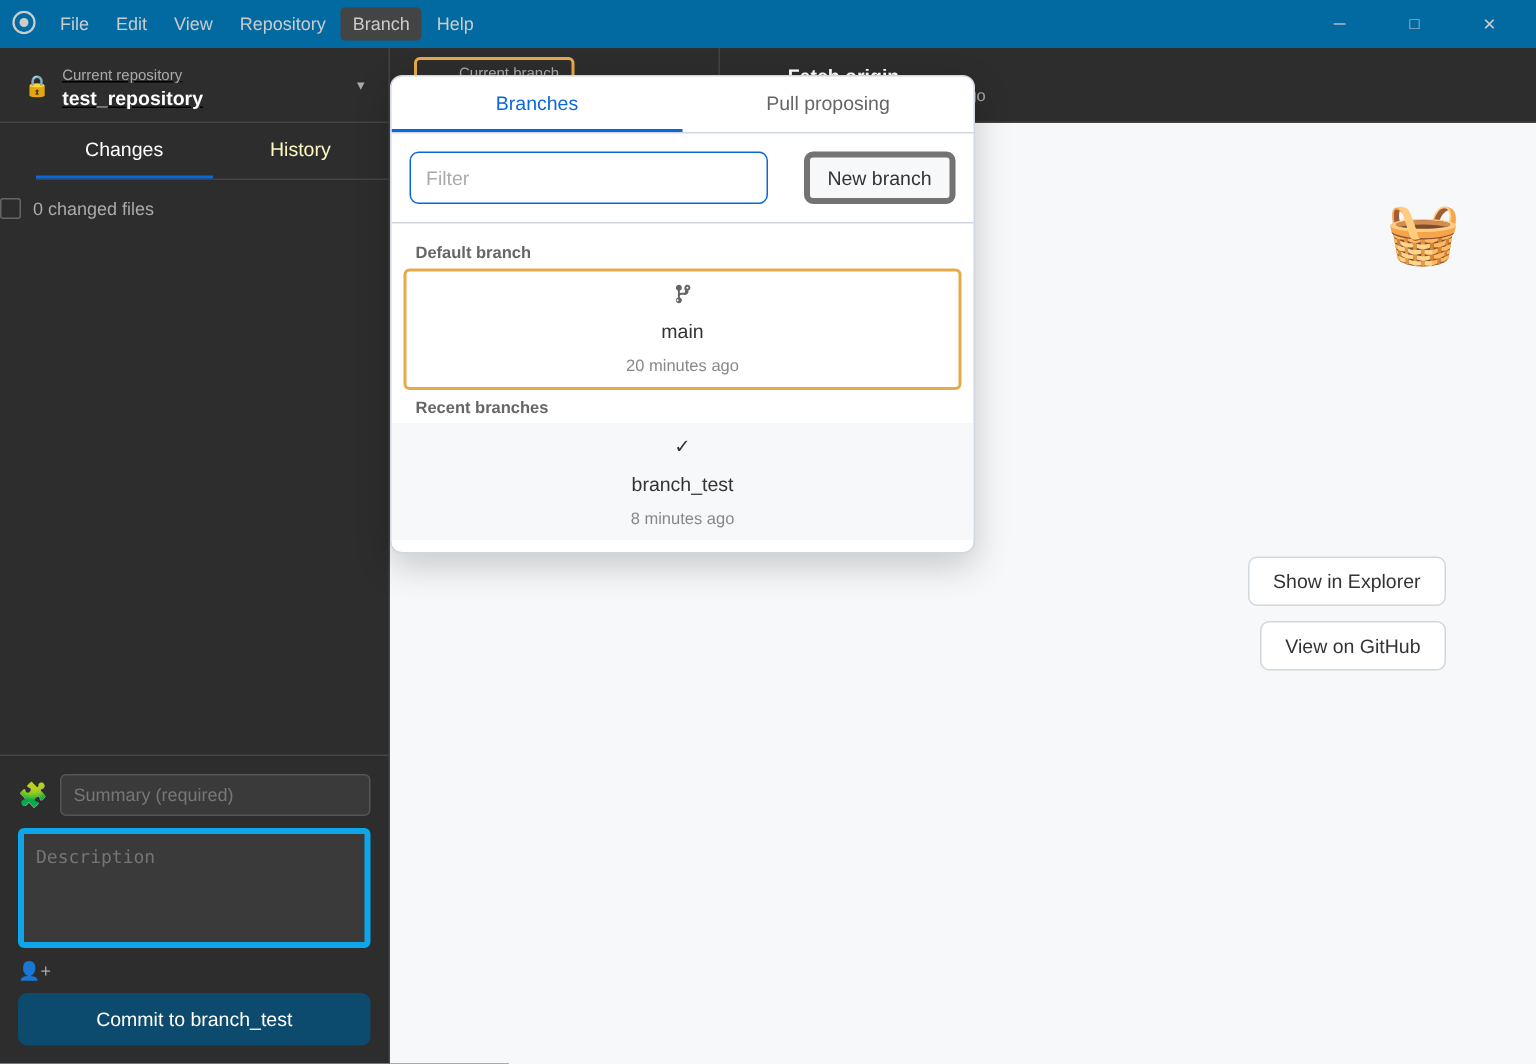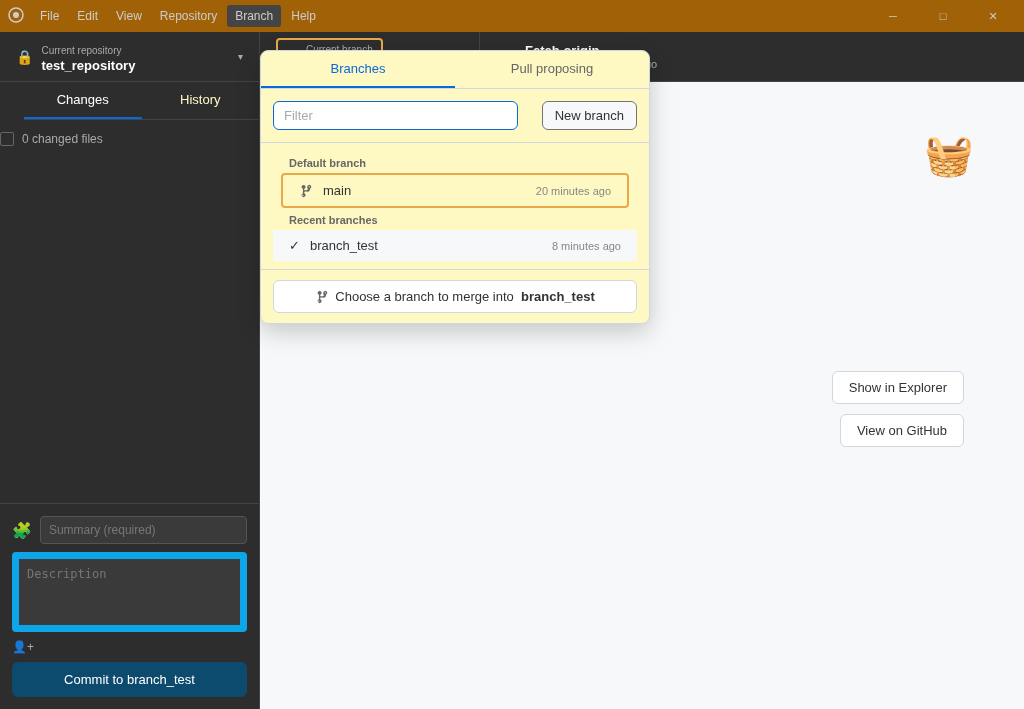--- a/index.html
+++ b/index.html
@@ -1,20 +1,20 @@
 <!DOCTYPE html>
 <html><head>
   <meta charset="utf-8">
   <style>
     * { box-sizing: border-box; margin: 0; padding: 0; }
     body { font-family: -apple-system, BlinkMacSystemFont, 'Segoe UI', sans-serif; background: #2d2d2d; width: 1024px; height: 709px; overflow: hidden; position: relative; }
 
     
     .titlebar {
-      background: #a16207;
+      background: #0369a1;
       height: 26px;
       display: flex;
       align-items: center;
       padding: 16px 8px;
       color: #ccc;
       font-size: 12px;
       position: relative;
       z-index: 10;
     }
     .titlebar-logo { margin-right: 8px; }
@@ -55,21 +55,21 @@
     .repo-section {
       display: flex;
       align-items: center;
       padding: 0 16px;
       height: 100%;
       border-right: 1px solid #444;
       min-width: 260px;
       cursor: pointer;
     }
     .lock-icon { color: #aaa; margin-right: 8px; font-size: 14px; }
-    .repo-info { flex: 1; }
+    .repo-info { flex: 1; text-decoration: underline; }
     .repo-label { font-size: 10px; color: #aaa; }
     .repo-name { font-size: 13px; color: #fff; font-weight: 600; }
     .chevron-down { color: #aaa; font-size: 10px; margin-left: 8px; }
 
     
     .branch-section {
       display: flex;
       align-items: center;
       padding: 0 16px;
       height: 100%;
@@ -174,21 +174,21 @@
       border: 1px solid #555;
       border-radius: 4px;
       padding: 6px 8px;
       color: #ccc;
       font-size: 12px;
     }
     .summary-input::placeholder { color: #777; }
     .description-textarea {
       width: 100%;
       background: #3a3a3a;
-      border: 7px solid #0ea5e9;
+      border: 4px solid #0ea5e9;
       border-radius: 4px;
       padding: 8px;
       color: #ccc;
       font-size: 12px;
       height: 80px;
       resize: none;
     }
     .assignee-row {
       display: flex;
       align-items: center;
@@ -265,21 +265,21 @@
       cursor: pointer;
       color: #333;
     }
 
     
     .branch-dropdown {
       position: absolute;
       top: 50px;
       left: 260px;
       width: 390px;
-      background: #fef9c3;
+      background: #ffffff;
       border: 1px solid #d0d7de;
       border-radius: 8px;
       box-shadow: 0 8px 24px rgba(0,0,0,0.2);
       z-index: 100;
       overflow: hidden;
     }
     .dropdown-tabs {
       display: flex;
       border-bottom: 1px solid #d0d7de;
     }
@@ -308,42 +308,43 @@
       border: 1px solid #0969da;
       border-radius: 6px;
       padding: 6px 10px;
       font-size: 13px;
       color: #333;
       outline: none;
     }
     .filter-input::placeholder { color: #aaa; }
     .new-branch-btn {
       background: #f6f8fa;
-      border: 1px solid #737373;
+      border: 4px solid #737373;
       border-radius: 6px;
       padding: 6px 12px;
       font-size: 13px;
       cursor: pointer;
       color: #333;
       white-space: nowrap;
     }
-    .dropdown-body { padding: 8px 12px; }
+    .dropdown-body { padding: 8px 0; }
     .section-heading {
       font-size: 11px;
       color: #666;
       font-weight: 600;
       padding: 6px 16px 4px;
       text-transform: none;
     }
     .branch-item {
       display: flex;
       align-items: center;
       padding: 8px 16px;
       cursor: pointer;
       gap: 10px;
+      flex-direction: column;
     }
     .branch-item.selected { background: #f6f8fa; }
     .branch-item-name { font-size: 13px; color: #333; flex: 1; }
     .branch-item-time { font-size: 11px; color: #888; }
     .check-mark { color: #333; font-size: 13px; }
     .main-branch-box {
       border: 2px solid #e8a94b;
       border-radius: 4px;
       margin: 0 8px;
     }
@@ -499,24 +500,13 @@
     </div>
 
     <div class="section-heading">Recent branches</div>
     <div class="branch-item selected">
       <span class="check-mark">✓</span>
       <span class="branch-item-name">branch_test</span>
       <span class="branch-item-time">8 minutes ago</span>
     </div>
   </div>
 
-  <div class="dropdown-footer">
-    <button class="merge-btn">
-      <svg width="14" height="14" viewBox="0 0 16 16" fill="#666">
-        <path d="M11.75 2.5a.75.75 0 100 1.5.75.75 0 000-1.5zm-2.25.75a2.25 2.25 0 113 2.122V6A2.5 2.5 0 019 8.5H7a1 1 0 00-1 1v1.128a2.251 2.251 0 11-1.5 0V5.372a2.25 2.25 0 111.5 0v1.836A2.493 2.493 0 017 7h2a1 1 0 001-1v-.628A2.25 2.25 0 019.5 3.25zM4.25 12a.75.75 0 100 1.5.75.75 0 000-1.5zM3.5 3.25a.75.75 0 111.5 0 .75.75 0 01-1.5 0z"></path>
-      </svg>
-      <span>
-        <span>Choose a branch to merge into</span>
-        &nbsp;<strong>branch_test</strong>
-      </span>
-    </button>
-  </div>
 </div>
 
 </body></html>

